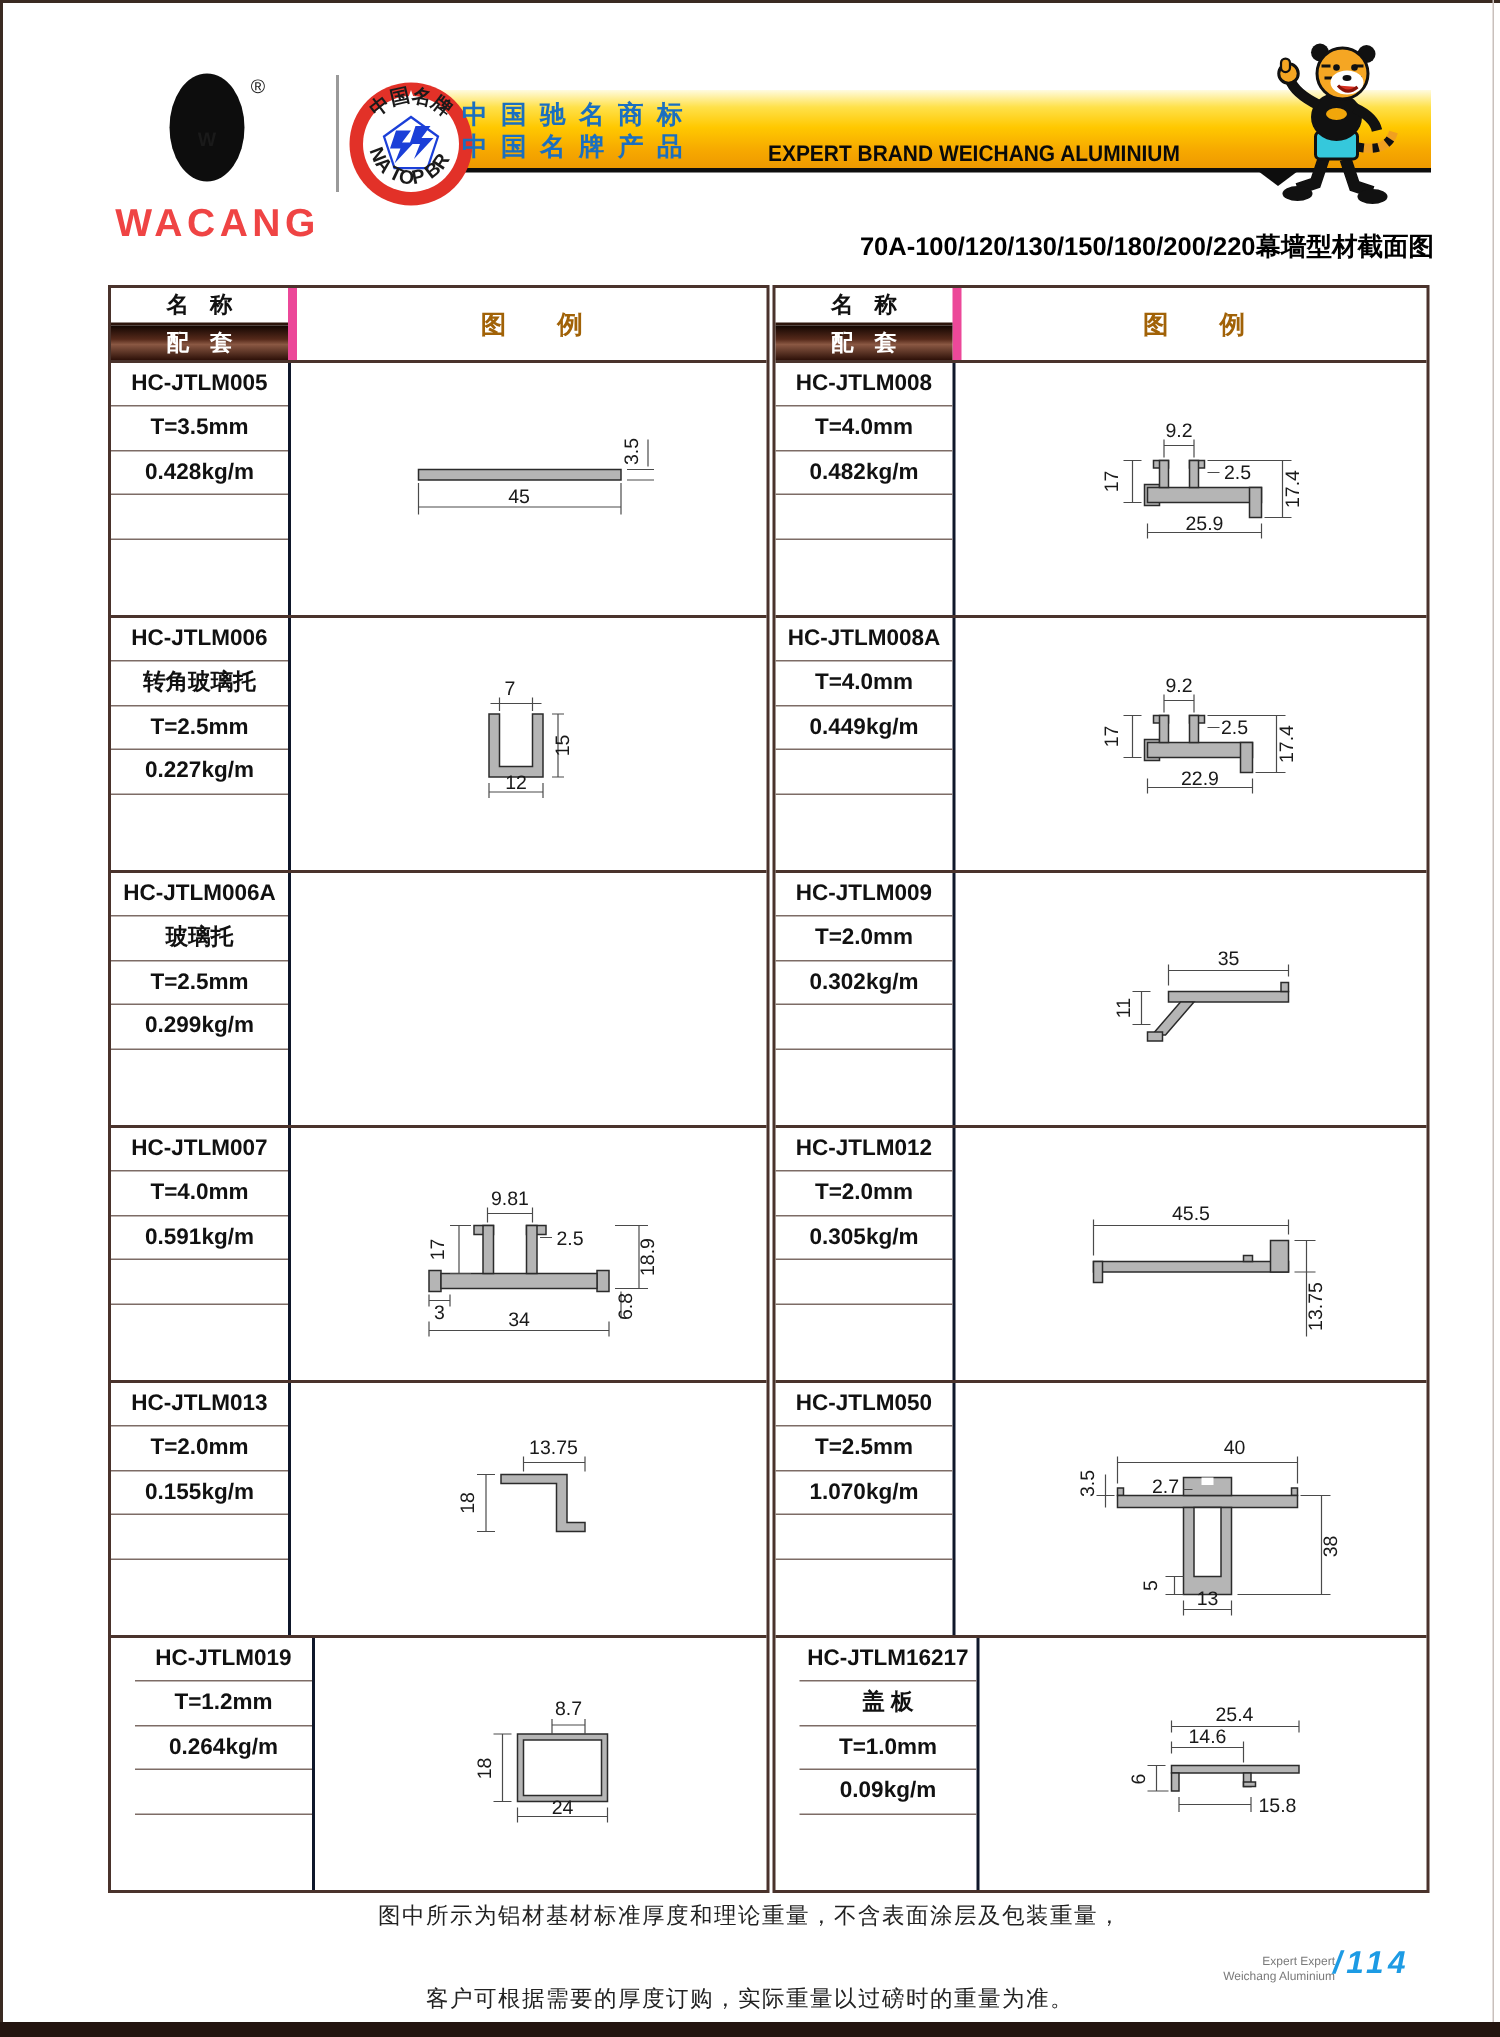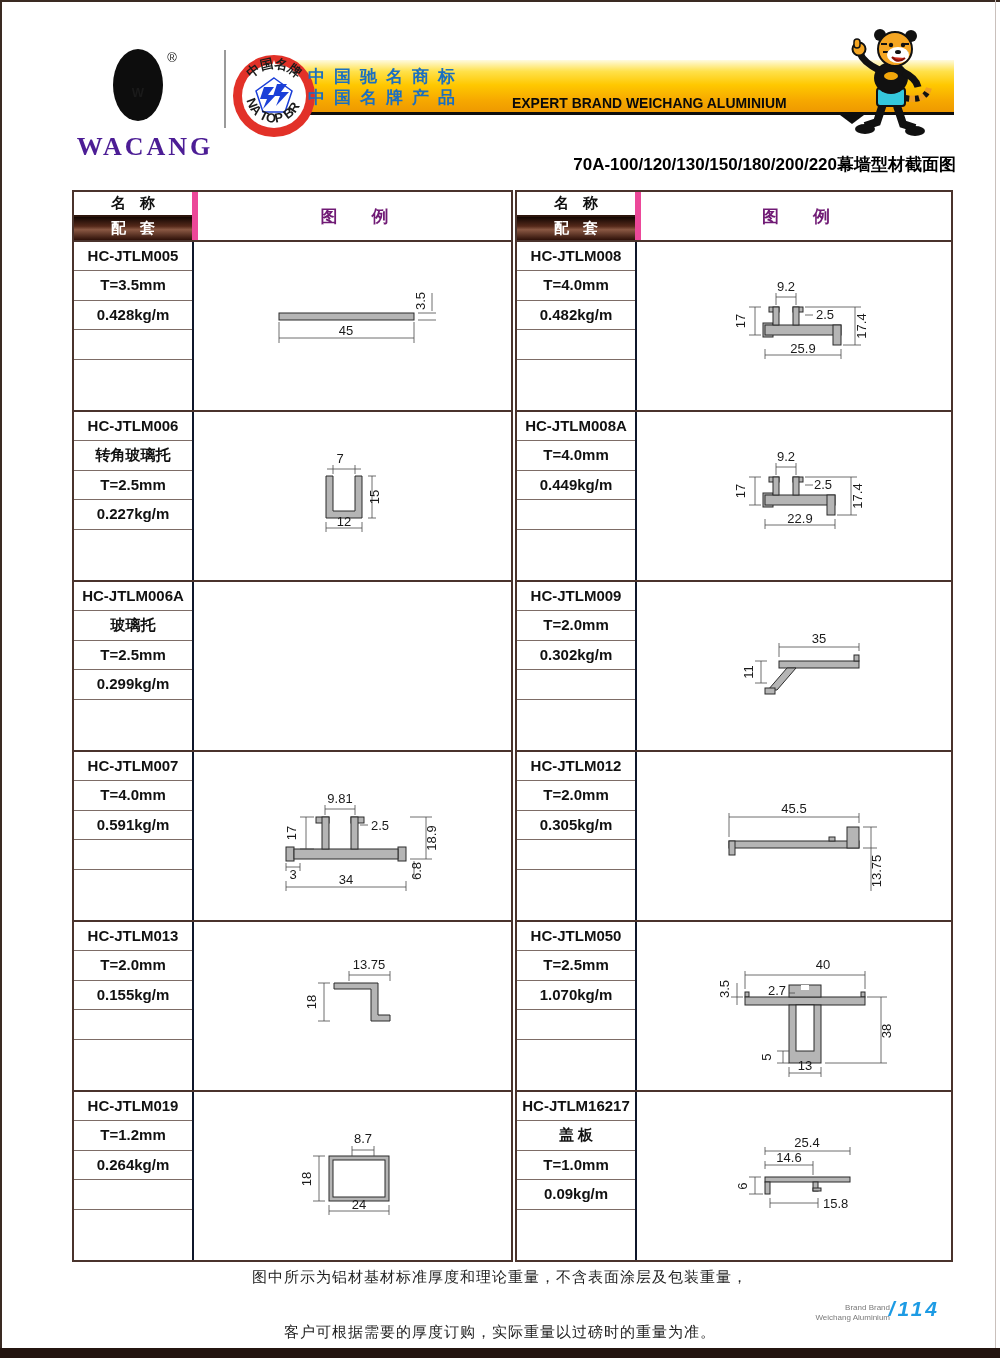--- a/index.html
+++ b/index.html
@@ -5,21 +5,21 @@
   html,body{margin:0;padding:0;background:#fff;}
   .page{position:relative;width:1000px;height:1358px;background:#fff;overflow:hidden;
         font-family:"Liberation Sans","DejaVu Sans",sans-serif;color:#111;}
   
   .edge-top{position:absolute;left:0;top:0;width:100%;height:2px;background:#3a2a22;}
   .edge-left{position:absolute;left:0;top:0;width:2px;height:100%;background:#3a2a22;}
   .edge-right{position:absolute;right:4px;top:0;width:1px;height:100%;background:#c9c0bc;}
   .edge-bottom{position:absolute;left:0;bottom:0;width:100%;height:10px;background:#241510;}
   
   .logo-block{position:absolute;left:70px;top:46px;width:150px;text-align:center;}
-  .logo-word{margin-top:4px;font-size:26px;font-weight:bold;letter-spacing:3px;color:#4c1d95;font-family:Liberation Serif, serif;}
+  .logo-word{margin-top:4px;font-size:26px;font-weight:bold;letter-spacing:3px;color:#ef4444;}
   .hdr-divider{position:absolute;left:224px;top:50px;width:2px;height:78px;background:#9a9a9a;}
   .banner{position:absolute;left:268px;top:60px;width:686px;height:52px;
           background:linear-gradient(180deg,#fffbe0 0%,#ffe14a 22%,#ffc800 48%,#f6a800 78%,#ee9900 100%);
           border-bottom:3px solid #0d0d0d;}
   .banner-notch{position:absolute;left:836px;top:112px;width:0;height:0;
           border-left:16px solid transparent;border-right:16px solid transparent;border-top:12px solid #0d0d0d;}
   .badge{position:absolute;left:232px;top:54px;width:84px;height:84px;}
   .banner-cn{position:absolute;left:308px;top:66px;font-size:17px;font-weight:bold;color:#1a6fc0;
              letter-spacing:9px;line-height:21px;}
   .brand-cn{position:absolute;left:512px;top:61px;font-size:30px;font-weight:bold;color:#050505;letter-spacing:3px;}
@@ -33,23 +33,23 @@
   .tbl-left{left:72px;width:441px;}
   .tbl-right{left:515px;width:438px;}
   .thead{display:flex;height:48px;border-bottom:2px solid #4a332c;flex:none;}
   .th-name{width:118px;flex:none;border-right:6px solid #ec4899;display:flex;flex-direction:column;}
   .th-name-top{flex:1;display:flex;align-items:center;justify-content:center;font-size:15px;font-weight:bold;
                letter-spacing:14px;padding-left:14px;border-bottom:2px solid #2d150c;}
   .th-name-bot{flex:1;display:flex;align-items:center;justify-content:center;font-size:15px;font-weight:bold;
                letter-spacing:14px;padding-left:14px;color:#fff;
                background:linear-gradient(180deg,#120602 0%,#55291a 40%,#8a5843 55%,#2e1109 100%);}
   .th-fig{flex:1;display:flex;align-items:center;justify-content:center;font-size:17px;font-weight:bold;
-          letter-spacing:34px;padding-left:34px;color:#701a75;}
+          letter-spacing:34px;padding-left:34px;color:#a16207;}
   .block{flex:1;display:flex;border-bottom:2px solid #4a332c;min-height:0;}
-  .block.last{border-bottom:none;}
+  .block.last{border-bottom:none;padding-left:16px;}
   .bcol{width:118px;flex:none;border-right:2px solid #0f172a;display:flex;flex-direction:column;font-weight:bold;}
   .bcell{height:28.4px;line-height:28.4px;text-align:center;font-size:15px;color:#111;
          border-bottom:1px solid #7d6c66;overflow:hidden;}
   .bfill{flex:1;}
   .bfig{flex:1;display:flex;align-items:center;}
   
   .prof{fill:#b5b5b5;stroke:#2b2b2b;stroke-width:1;}
   .hole{fill:#ffffff;stroke:#2b2b2b;stroke-width:1;}
   .cut{fill:#ffffff;stroke:none;}
   .dim{stroke:#4a4a4a;stroke-width:0.8;fill:none;}
@@ -413,17 +413,17 @@
           <text transform="rotate(-90 110 85)" x="110" y="85" text-anchor="middle">6</text>
           <text x="186" y="107" text-anchor="start">15.8</text>
         </svg>
       </div>
     </div>
   </div>
 
   <div class="note note1">图中所示为铝材基材标准厚度和理论重量，不含表面涂层及包装重量，</div>
   <div class="note note2">客户可根据需要的厚度订购，实际重量以过磅时的重量为准。</div>
   <div class="foot-brand">
-    <div>Brand Brand</div>
+    <div>Expert Expert</div>
     <div>Weichang Aluminium</div>
   </div>
   <div class="foot-page">/114</div>
 </div>
 
 </body></html>

